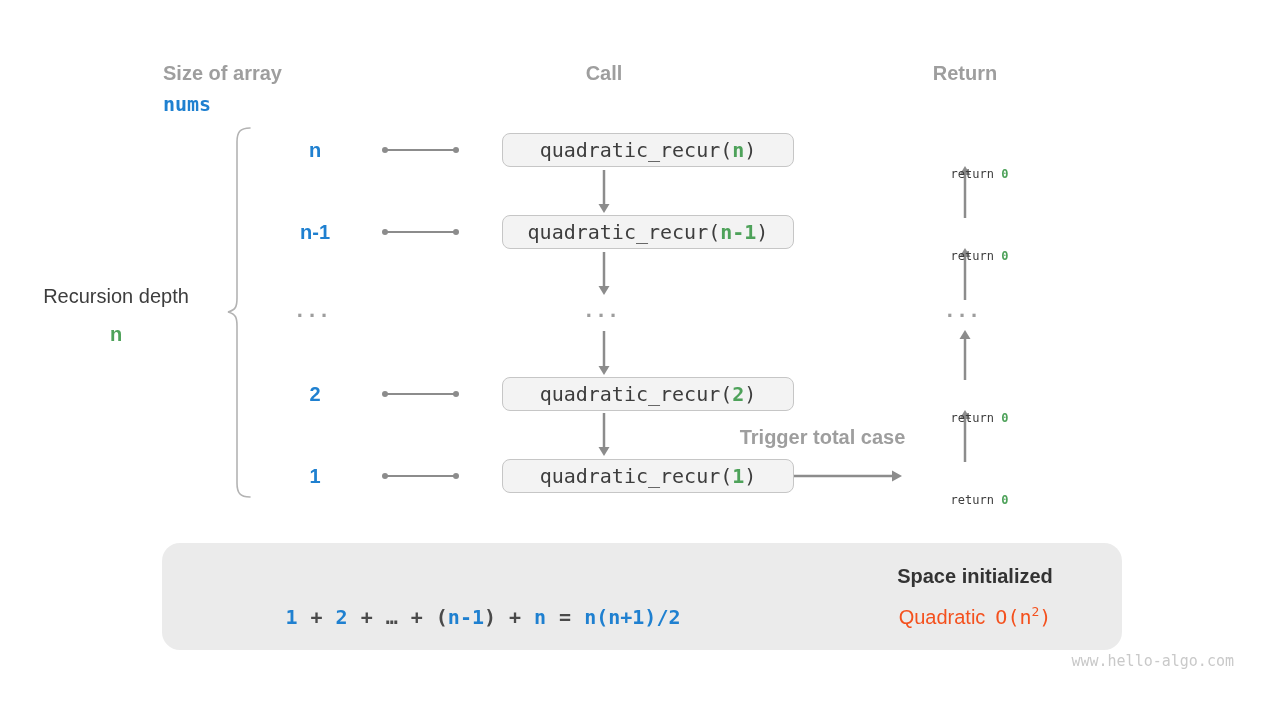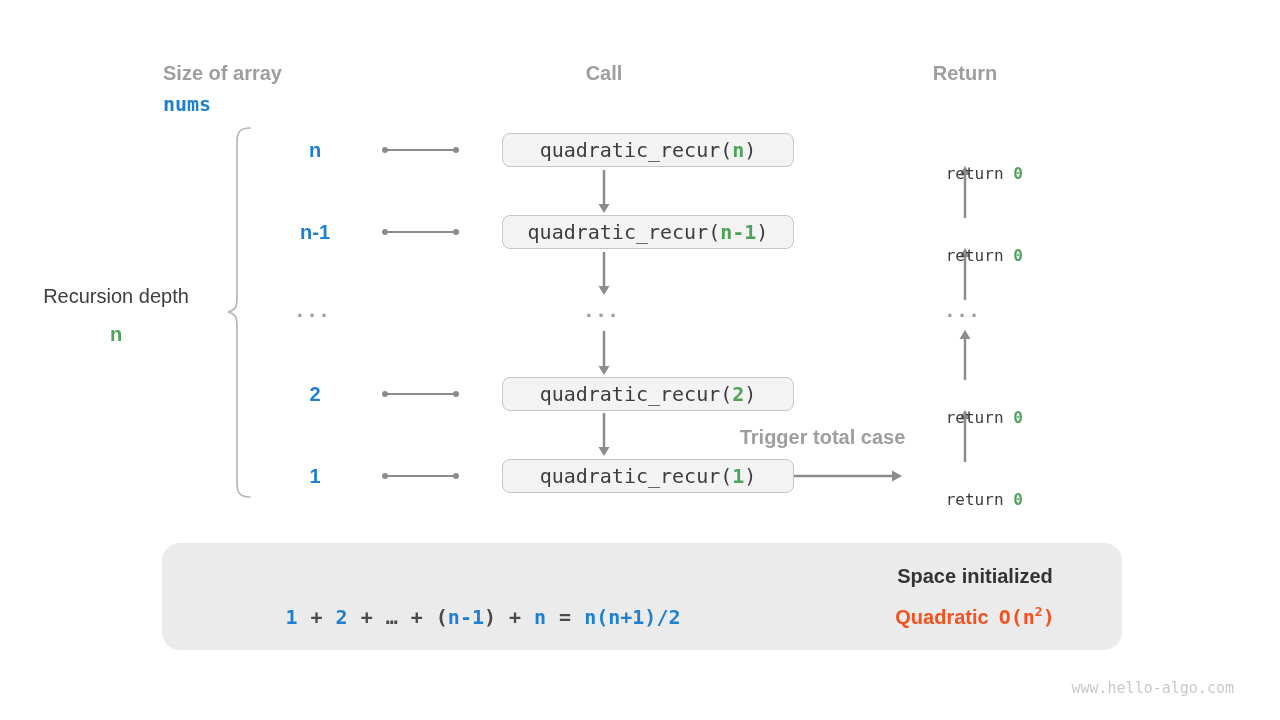--- a/index.html
+++ b/index.html
@@ -15,39 +15,39 @@
   .mono{font-family:"DejaVu Sans Mono",monospace;text-align:right;}
   .center{text-align:center;}
   .hdr{font-size:20px;font-weight:700;color:var(--heading_gray);line-height:24px;}
   .hdr-flex{display:flex;justify-content:center;align-items:baseline;gap:7px;}
   .rowlabel{font-size:20px;font-weight:700;color:var(--blue);line-height:24px;}
   .callbox{left:458px;width:292px;height:34px;background:var(--box_fill);
            border:1px solid var(--box_border);border-radius:8px;box-sizing:border-box;
            display:flex;align-items:center;justify-content:center;
            font-size:20px;color:var(--text_dark);white-space:pre;margin-left:44px;}
   .callbox .arg{color:var(--green);font-weight:700;}
-  .retlabel{left:905px;width:120px;font-size:16px;color:var(--text_dark);
+  .retlabel{left:905px;width:120px;font-size:12px;color:var(--text_dark);
             line-height:24px;white-space:pre;}
   .retlabel .zero{color:var(--green);font-weight:700;}
   .dots{font-size:22px;font-weight:700;color:var(--heading_gray);
         letter-spacing:6px;line-height:20px;}
   .depth-label{font-size:20px;font-weight:500;color:var(--text_dark);line-height:24px;}
   .depth-value{font-size:20px;font-weight:700;color:var(--green);line-height:24px;}
   .trigger{font-size:20px;font-weight:700;color:var(--heading_gray);line-height:24px;}
   .panel{left:162px;top:543px;width:960px;height:107px;background:var(--panel_fill);
          border-radius:18px;}
   .panel-line1{font-size:20px;color:var(--text_dark);line-height:26px;}
   .equation{display:flex;justify-content:center;align-items:baseline;gap:13px;
             font-family:"DejaVu Sans Mono",monospace;font-size:20px;font-weight:700;}
   .eq-b{color:var(--blue);}
   .eq-d{color:#4a4a4a;}
   .eq-grp{white-space:nowrap;}
   .sc-title{font-size:20px;font-weight:700;color:#333;line-height:26px;}
   .sc-value{display:flex;justify-content:center;align-items:baseline;gap:10px;
-            color:var(--orange);font-weight:700;font-size:20px;line-height:26px;}
+            color:var(--orange);font-weight:400;font-size:20px;line-height:26px;}
   .sc-value .bigo{font-family:"DejaVu Sans Mono",monospace;}
   .sc-value sup{font-size:13px;line-height:0;}
   .footer{font-family:"DejaVu Sans Mono",monospace;font-size:15px;
           color:var(--footer_gray);}
   svg.overlay{position:absolute;left:0;top:0;pointer-events:none;}
   .ln{stroke:var(--line_gray);stroke-width:2;fill:none;}
   .ln-thick{stroke:var(--line_gray);stroke-width:2.5;fill:none;}
   .ah{fill:var(--line_gray);stroke:none;}
   .dot{fill:var(--line_gray);stroke:none;}
   .br{stroke:var(--brace_gray);stroke-width:1.6;fill:none;stroke-linecap:round;}
@@ -184,15 +184,15 @@
     <span class="eq-b">n</span>
     <span class="eq-d">=</span>
     <span class="eq-b">n(n+1)/2</span>
   </div>
   <div class="abs sc-title center" style="left:860px;top:563px;width:230px;">Space initialized</div>
   <div class="abs sc-value" style="left:860px;top:604px;width:230px;">
     <span>Quadratic</span>
     <span class="bigo"><span>O(n</span><sup>2</sup><span>)</span></span>
   </div>
 
-  <div class="abs footer" style="right:46px;top:679px;">www.hello-algo.com</div>
+  <div class="abs footer" style="right:46px;top:652px;">www.hello-algo.com</div>
 
 </div>
 
 </body></html>

